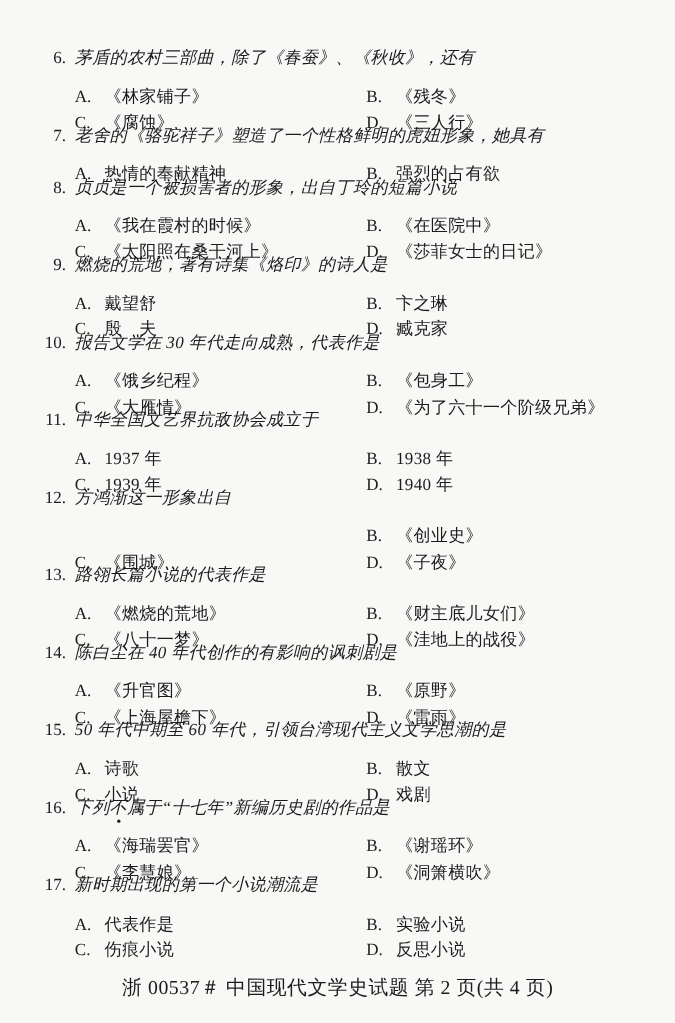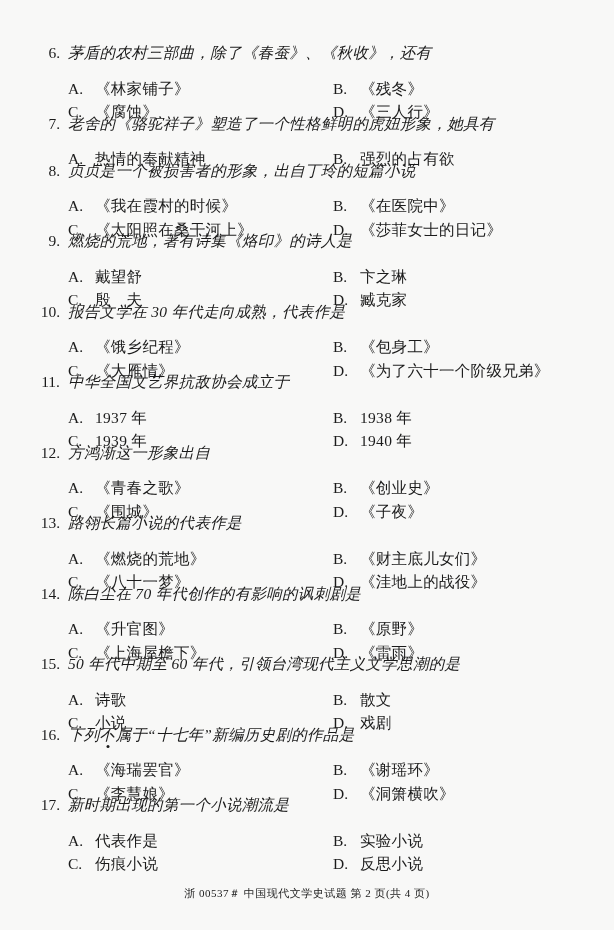--- a/index.html
+++ b/index.html
@@ -25,21 +25,21 @@
   .ol{display:inline-block;min-width:27px;}
   .ot{letter-spacing:0.3px;}
   .emph{position:relative;display:inline-block;}
   .emph::after{
     content:"";position:absolute;left:50%;bottom:-2px;
     width:3px;height:3px;border-radius:50%;
     background:#1b1b1b;transform:translateX(-50%);
   }
   .footer{
     position:absolute;top:886px;left:0;right:0;
-    text-align:center;font-size:11px;letter-spacing:0.5px;
+    text-align:center;font-size:18px;letter-spacing:0.5px;
   }
 </style>
 </head>
 <body>
 
 <div class="page">
   <main class="questions">
 
     <section>
       <div class="line">
@@ -126,21 +126,20 @@
         <span class="opt right"><span class="ol">D.</span><span class="ot">1940 年</span></span>
       </div>
     </section>
 
     <section>
       <div class="line">
         <span class="qnum">12.</span>
         <span class="stem">方鸿渐这一形象出自</span>
       </div>
       <div class="line">
-        <span class="opt left"><span class="ol">A.</span><span class="ot">《青春之歌》</span></span>
         <span class="opt right"><span class="ol">B.</span><span class="ot">《创业史》</span></span>
       </div>
       <div class="line">
         <span class="opt left"><span class="ol">C.</span><span class="ot">《围城》</span></span>
         <span class="opt right"><span class="ol">D.</span><span class="ot">《子夜》</span></span>
       </div>
     </section>
 
     <section>
       <div class="line">
@@ -153,21 +152,21 @@
       </div>
       <div class="line">
         <span class="opt left"><span class="ol">C.</span><span class="ot">《八十一梦》</span></span>
         <span class="opt right"><span class="ol">D.</span><span class="ot">《洼地上的战役》</span></span>
       </div>
     </section>
 
     <section>
       <div class="line">
         <span class="qnum">14.</span>
-        <span class="stem">陈白尘在 70 年代创作的有影响的讽刺剧是</span>
+        <span class="stem">陈白尘在 40 年代创作的有影响的讽刺剧是</span>
       </div>
       <div class="line">
         <span class="opt left"><span class="ol">A.</span><span class="ot">《升官图》</span></span>
         <span class="opt right"><span class="ol">B.</span><span class="ot">《原野》</span></span>
       </div>
       <div class="line">
         <span class="opt left"><span class="ol">C.</span><span class="ot">《上海屋檐下》</span></span>
         <span class="opt right"><span class="ol">D.</span><span class="ot">《雷雨》</span></span>
       </div>
     </section>

